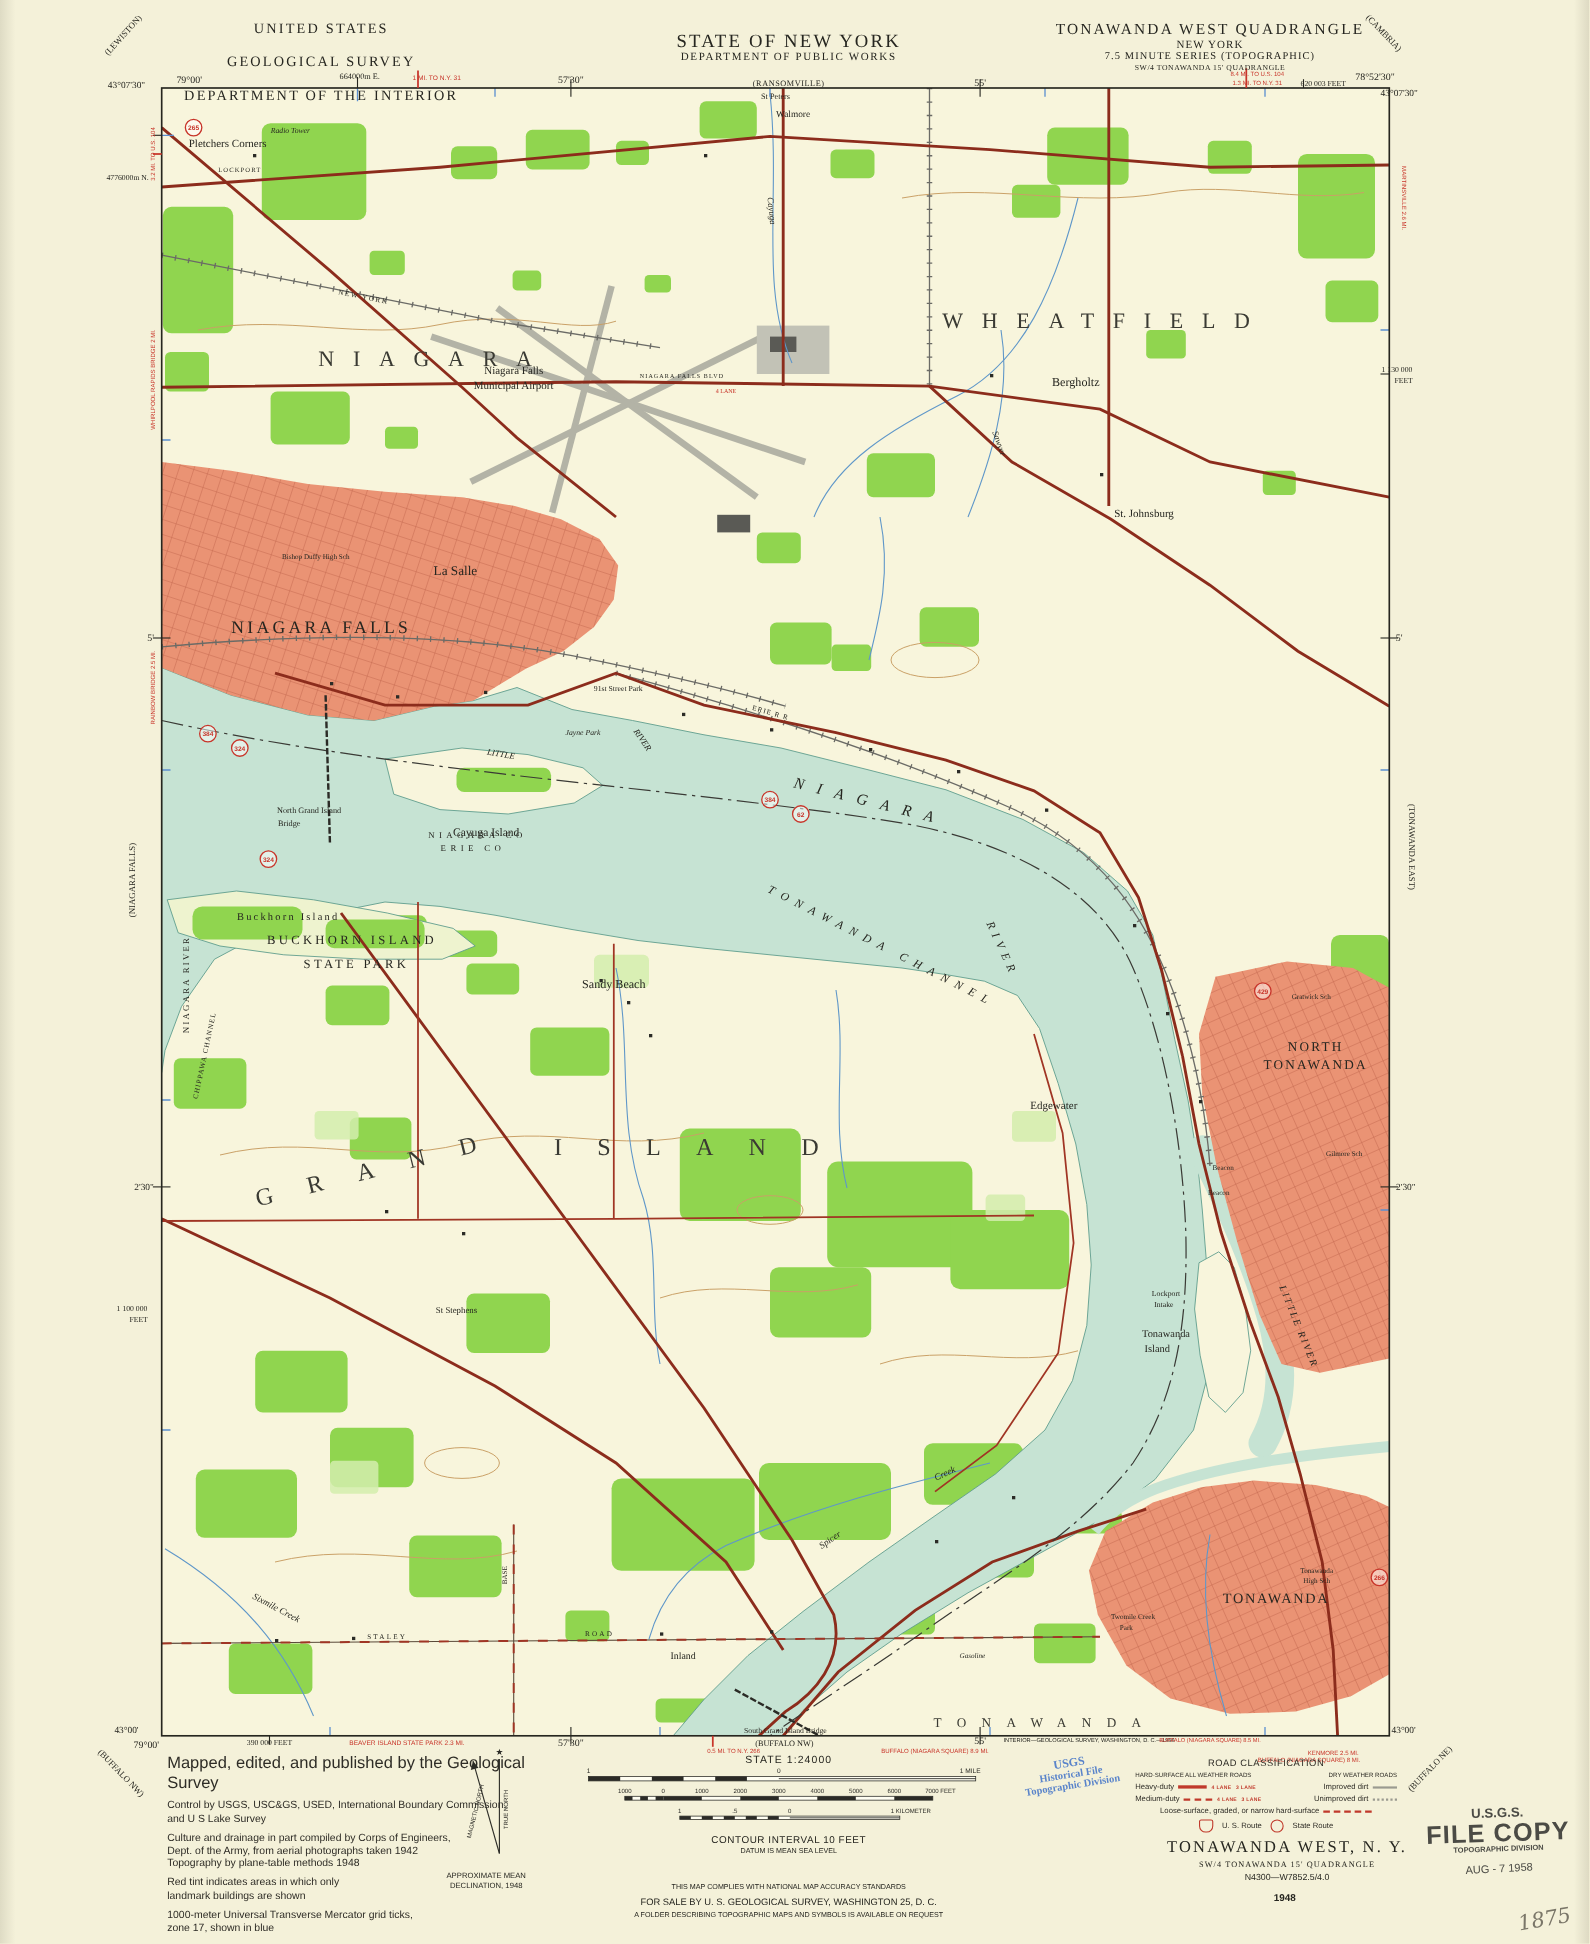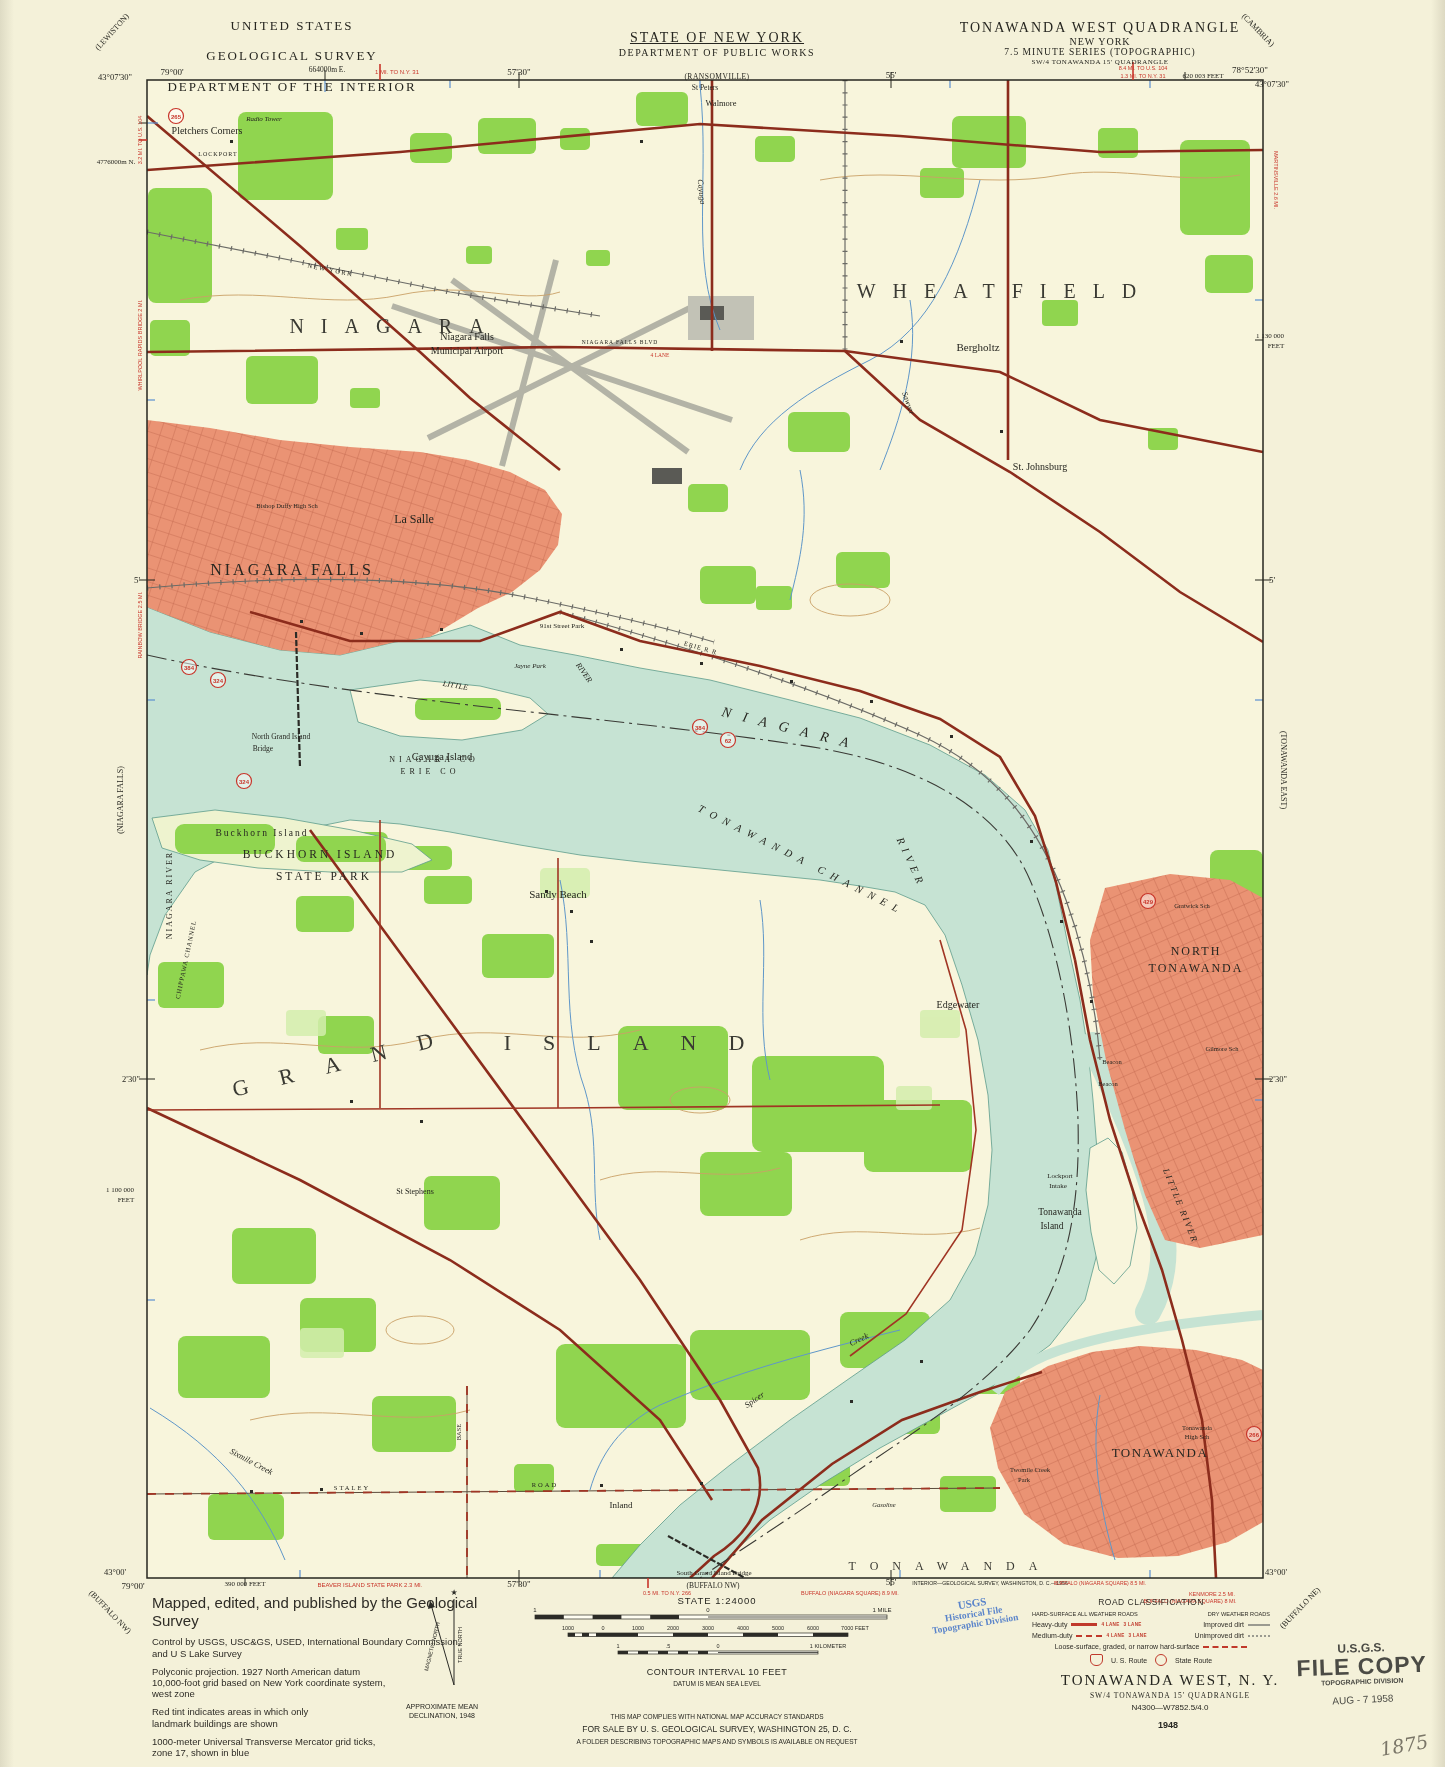--- a/index.html
+++ b/index.html
@@ -411,21 +411,21 @@
         <path d="M1133,62 V80"></path>
         <path d="M147,140 h-8"></path>
         <path d="M648,1578 v10"></path>
   </g>
 </svg>
 
 <div class="p ser hdr" style="left:292px;top:26px;font-size:13px;">UNITED STATES</div>
 <div class="p ser hdr" style="left:292px;top:41px;font-size:13px;margin-top:46px;">DEPARTMENT OF THE INTERIOR</div>
 <div class="p ser hdr" style="left:292px;top:56px;font-size:13px;">GEOLOGICAL SURVEY</div>
 
-<div class="p ser hdr" style="left:717px;top:38px;font-size:14px;text-decoration:underline;">STATE OF NEW YORK</div>
+<div class="p ser hdr" style="left:717px;top:38px;font-size:17px;">STATE OF NEW YORK</div>
 <div class="p ser" style="left:717px;top:52px;font-size:10px;letter-spacing:1.5px;">DEPARTMENT OF PUBLIC WORKS</div>
 
 <div class="p ser hdr" style="left:1100px;top:28px;font-size:14px;">TONAWANDA WEST QUADRANGLE</div>
 <div class="p ser" style="left:1100px;top:41px;font-size:10px;letter-spacing:1px;">NEW YORK</div>
 <div class="p ser" style="left:1100px;top:52px;font-size:9.5px;letter-spacing:1px;">7.5 MINUTE SERIES (TOPOGRAPHIC)</div>
 <div class="p ser" style="left:1100px;top:62px;font-size:7px;letter-spacing:.5px;">SW/4 TONAWANDA 15' QUADRANGLE</div>
 
 <div class="p ser" style="left:115px;top:77px;font-size:8.5px;">43°07'30"</div>
 <div class="p ser" style="left:172px;top:72px;font-size:9px;">79°00'</div>
 <div class="p ser" style="left:327px;top:69px;font-size:7.5px;">664000m E.</div>
@@ -473,23 +473,23 @@
 <div class="p ser" style="left:891px;top:1582px;font-size:9px;">55'</div>
 <div class="p san" style="left:990px;top:1583px;font-size:5.2px;">INTERIOR—GEOLOGICAL SURVEY, WASHINGTON, D. C.—1956</div>
 <div class="p san red" style="left:1100px;top:1583px;font-size:5.2px;">BUFFALO (NIAGARA SQUARE) 8.5 MI.</div>
 <div class="p san red" style="left:1212px;top:1594px;font-size:5.5px;">KENMORE 2.5 MI.</div>
 <div class="p san red" style="left:1190px;top:1601px;font-size:5.5px;">BUFFALO (NIAGARA SQUARE) 8 MI.</div>
 
 <div style="position:absolute;left:152px;top:1594px;width:350px;">
   <p class="note note-lg">Mapped, edited, and published by the Geological Survey</p>
   <p class="note">Control by USGS, USC&amp;GS, USED, International Boundary Commission,
 and U S Lake Survey</p>
-  <p class="note">Polyconic projection.    1927 North American datum
-10,000-foot grid based on New York coordinate system,
-west zone</p>
+  <p class="note">Culture and drainage in part compiled by Corps of Engineers,
+Dept. of the Army, from aerial photographs taken 1942
+Topography by plane-table methods 1948</p>
   <p class="note">Red tint indicates areas in which only
 landmark buildings are shown</p>
   <p class="note">1000-meter Universal Transverse Mercator grid ticks,
 zone 17, shown in blue</p>
 </div>
 <div class="hand" style="left:1380px;top:1734px;font-size:19px;transform:rotate(-10deg);">1875</div>
 
 <svg width="110" height="120" viewBox="0 0 110 120" style="left:392px;top:1585px;">
   <line x1="62" y1="100" x2="62" y2="14" stroke="#2b2b26" stroke-width="1"></line>
   <text x="62" y="10" font-size="8" text-anchor="middle" fill="#2b2b26">★</text>

